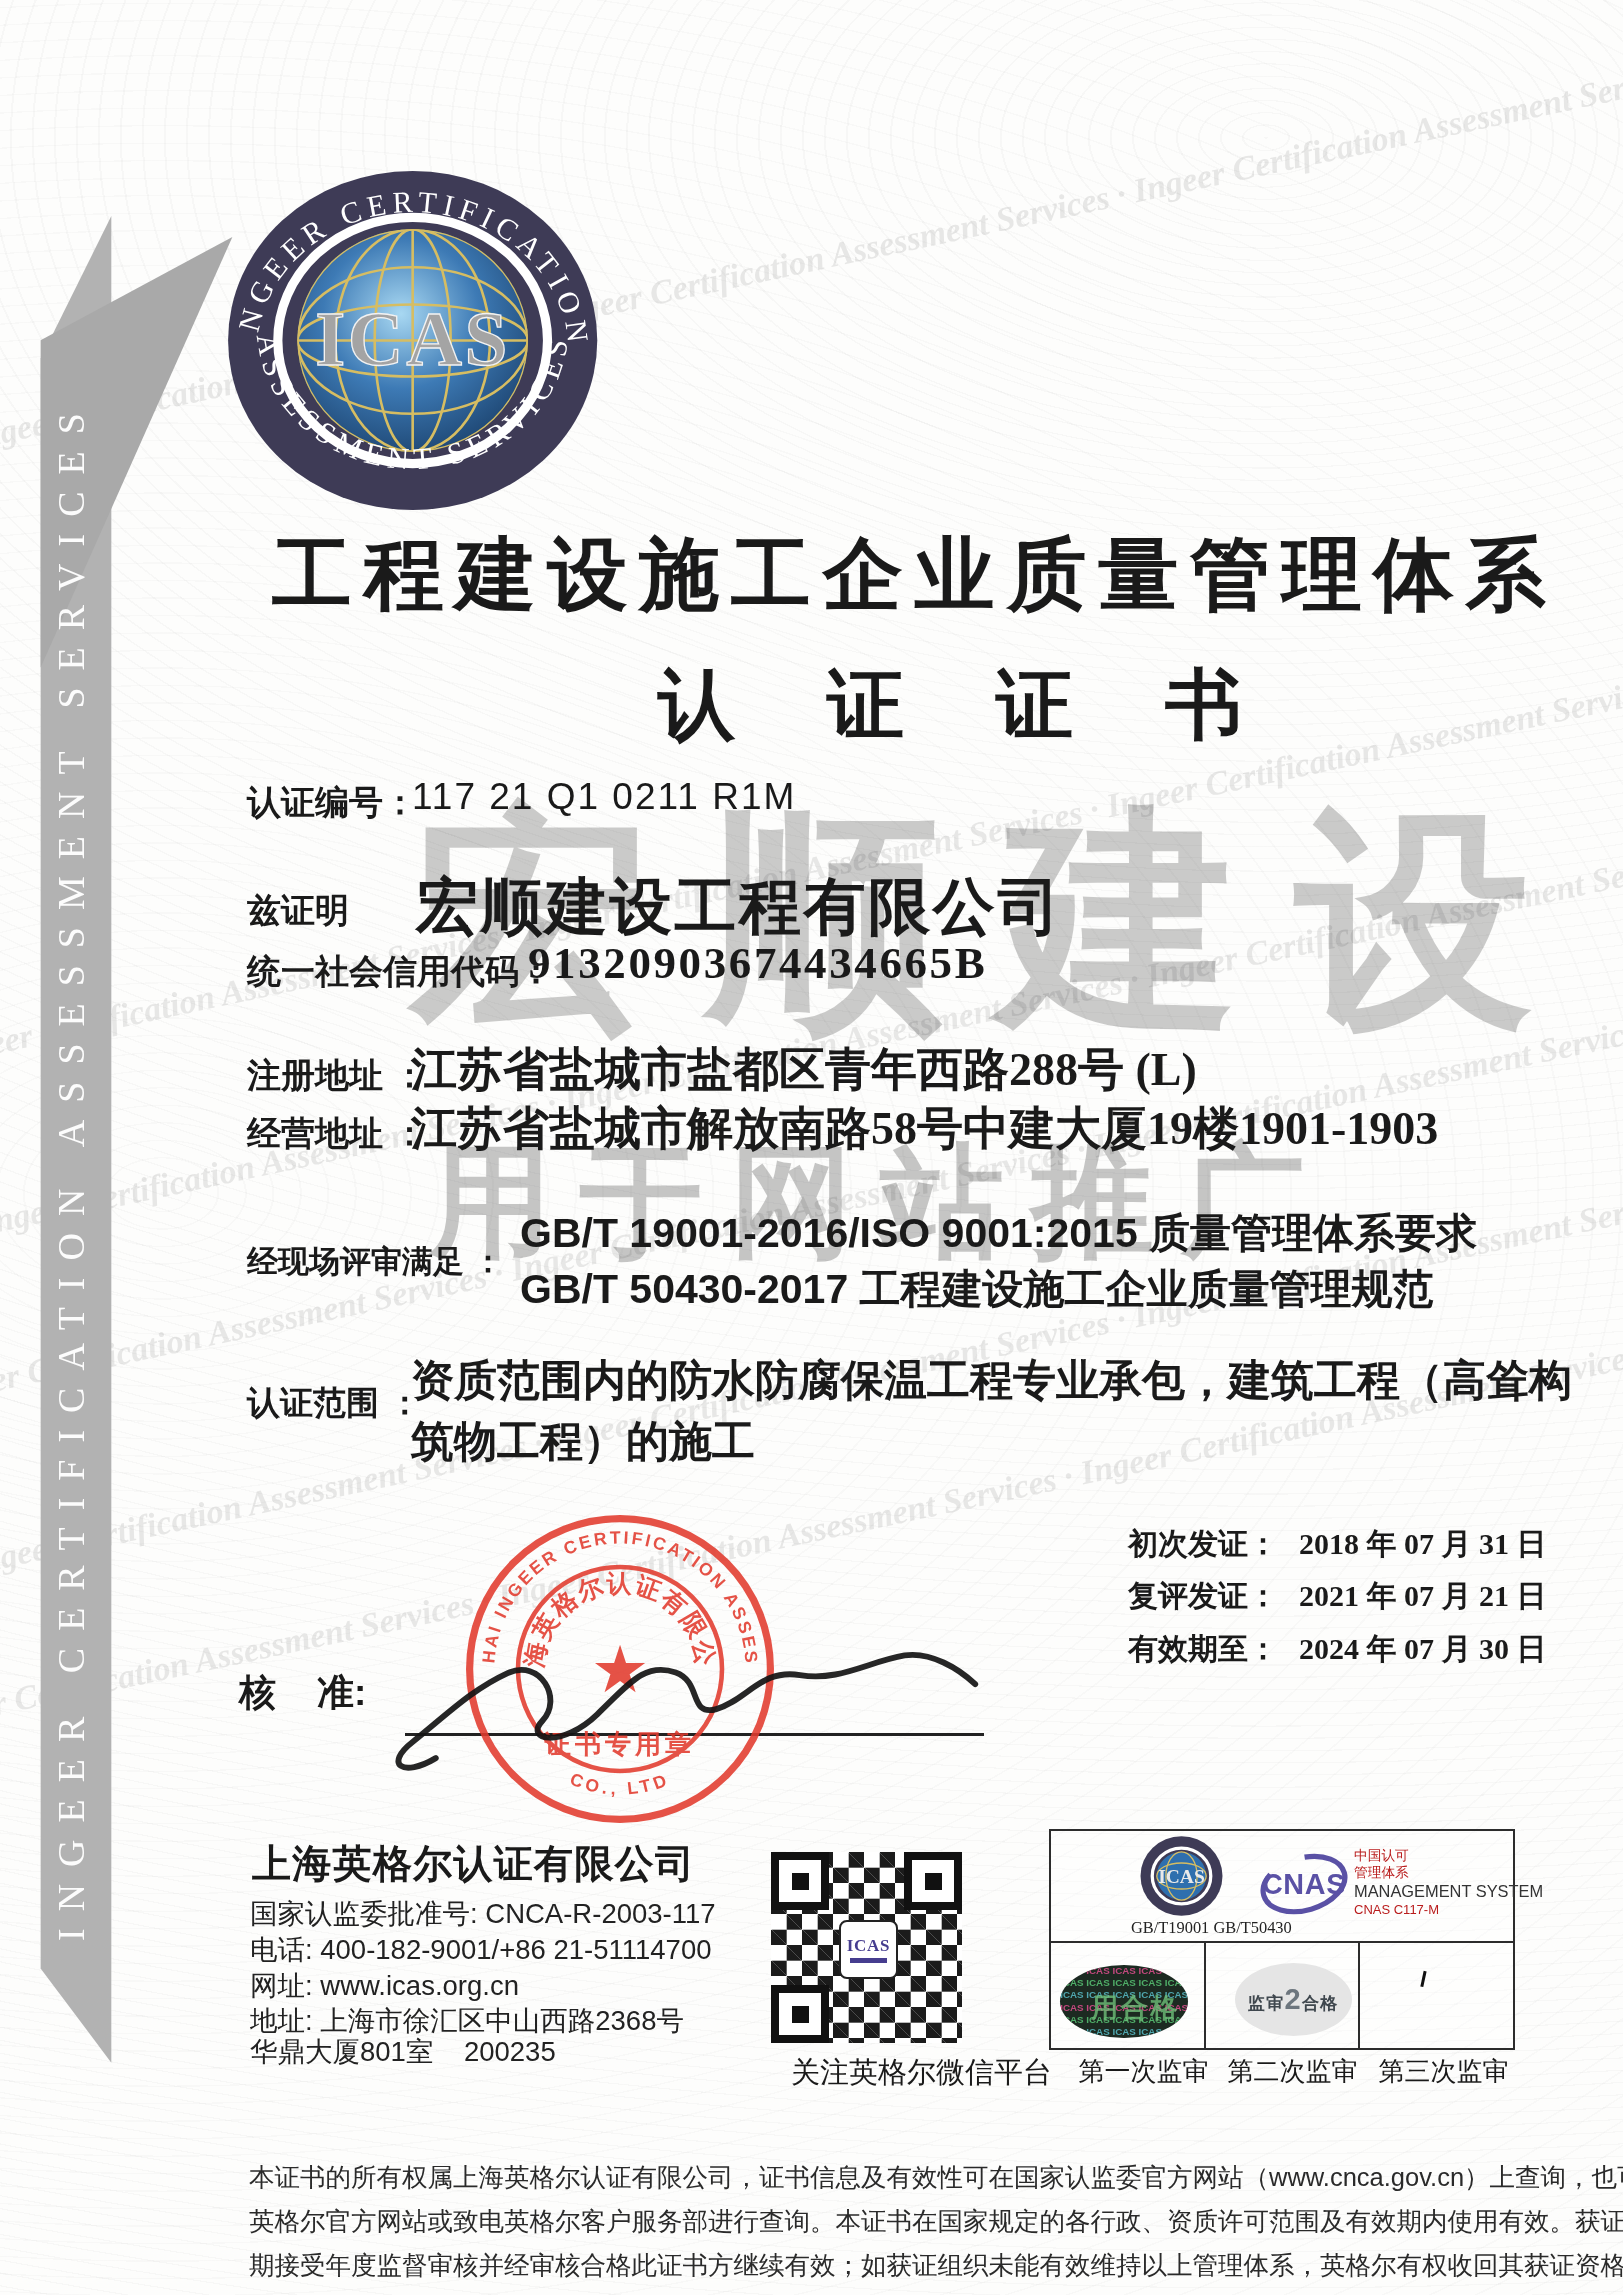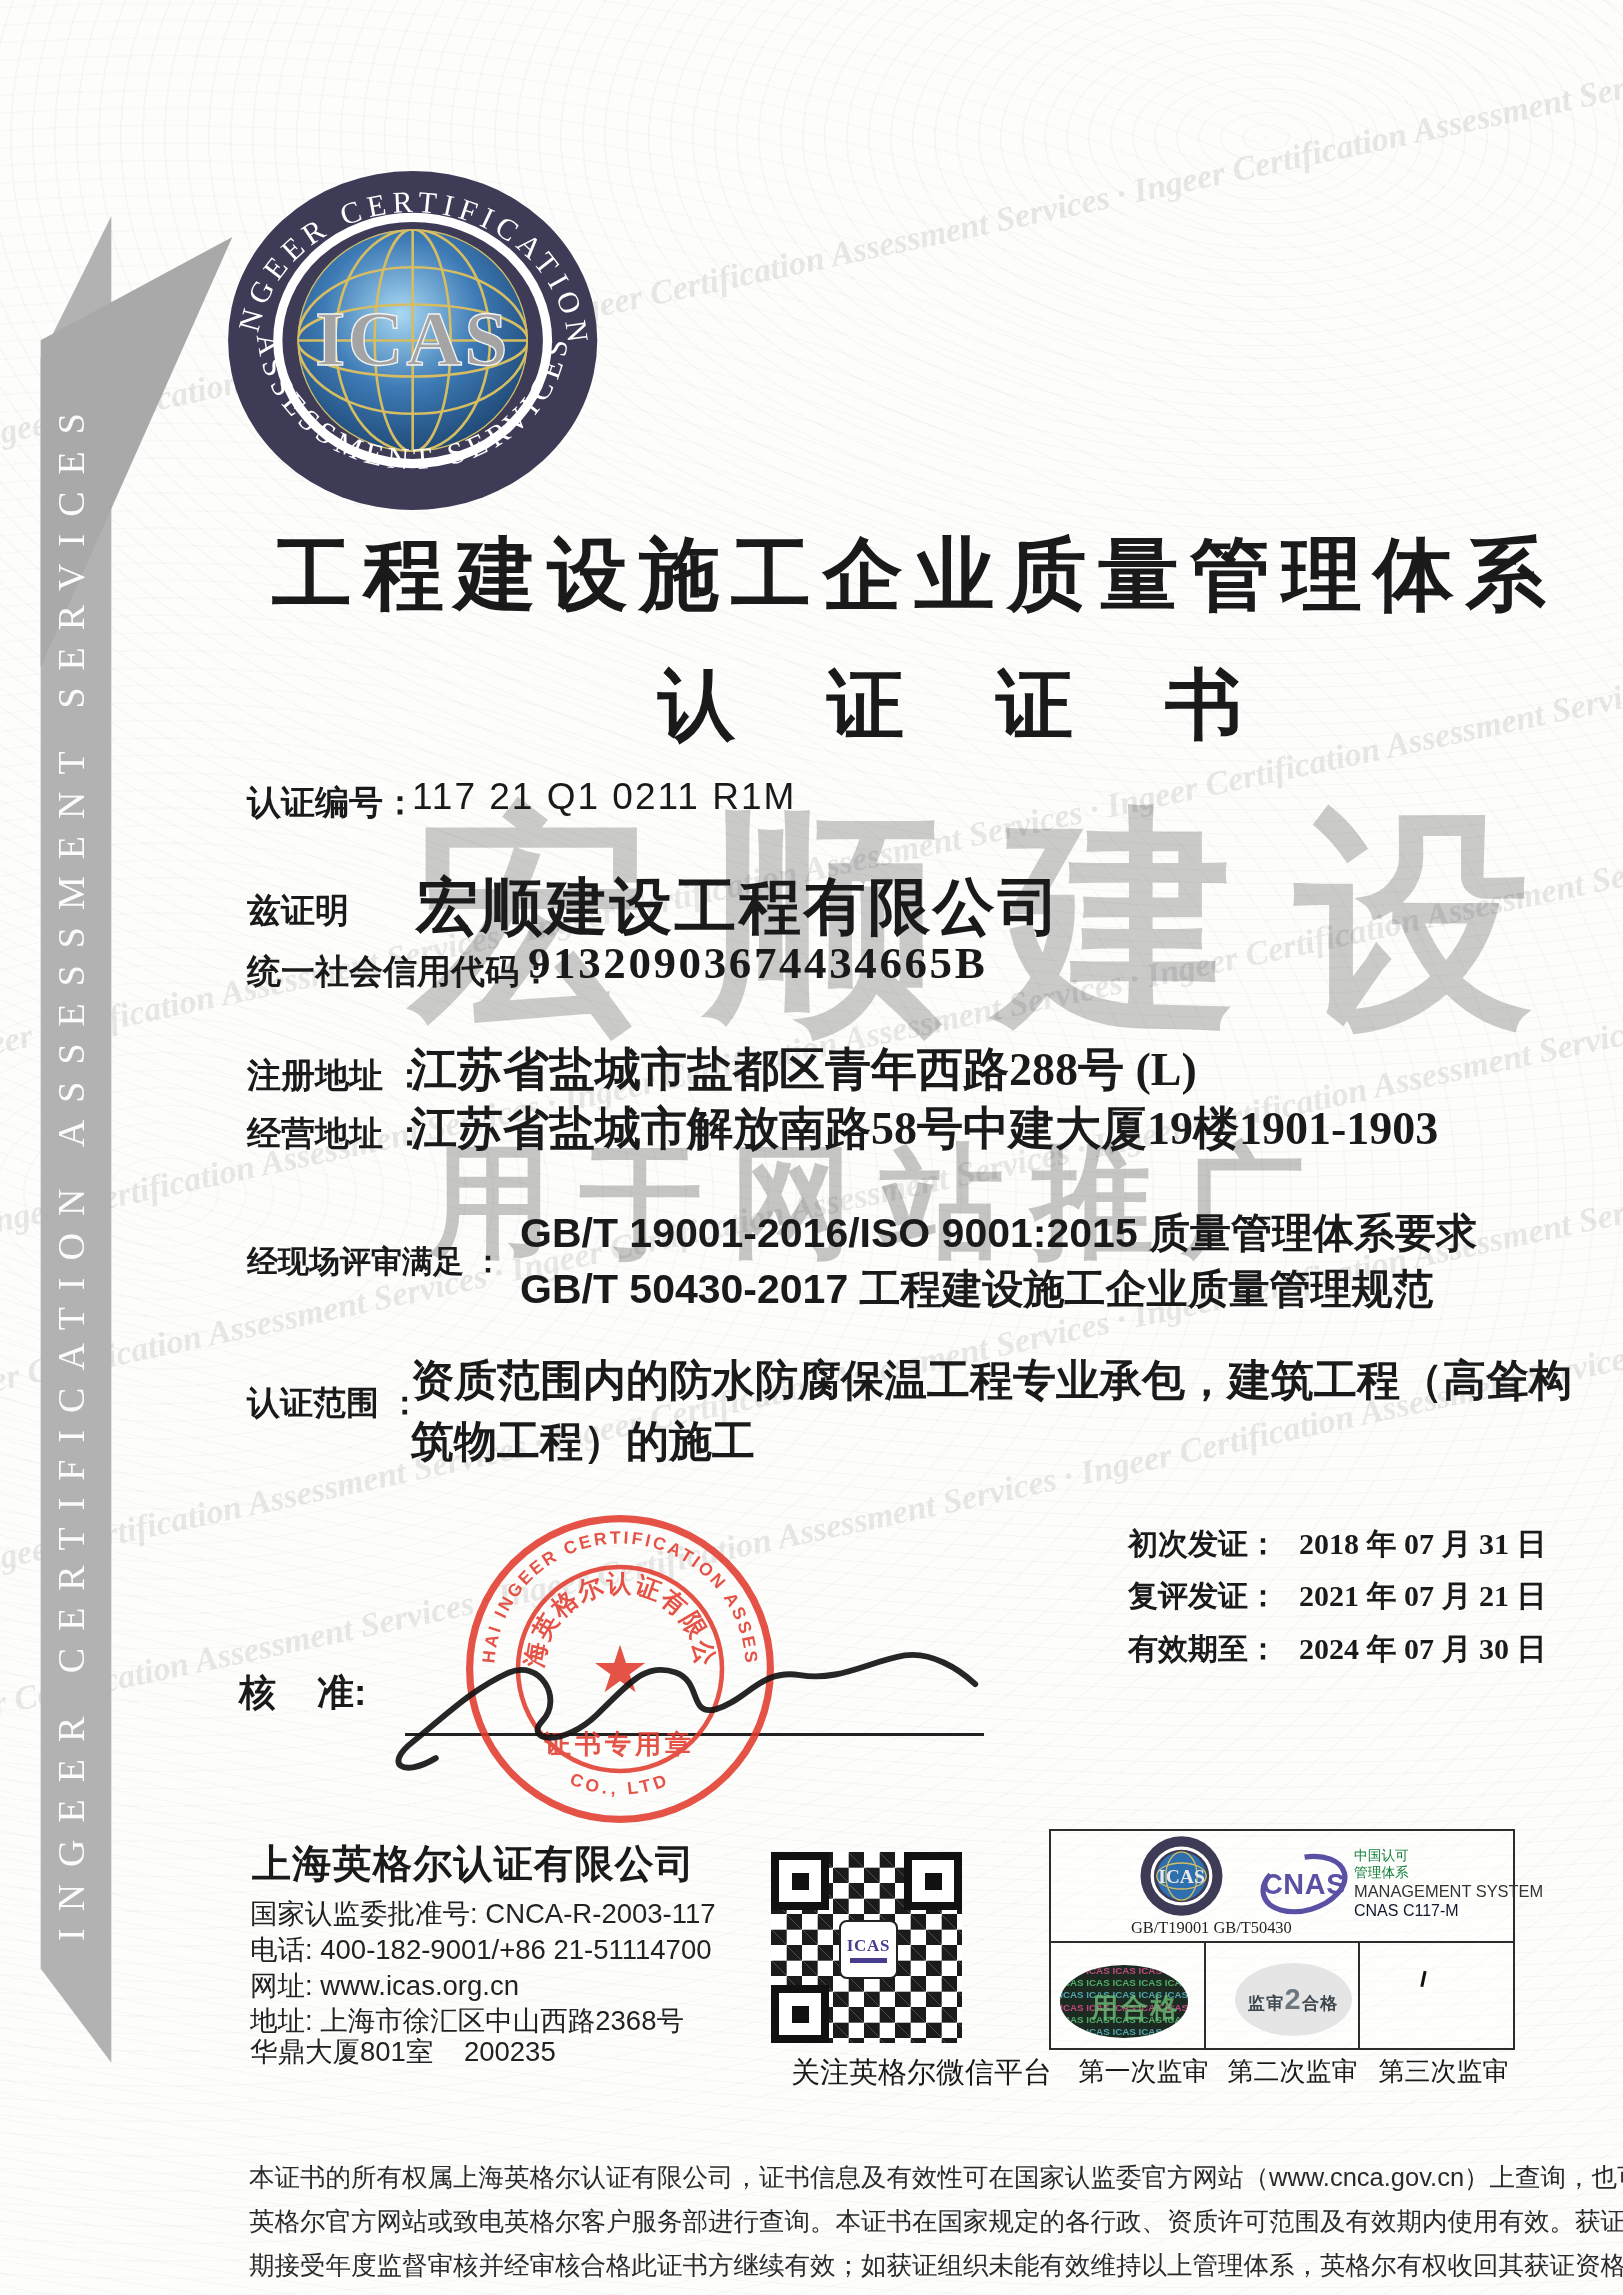--- a/index.html
+++ b/index.html
@@ -79,21 +79,21 @@
   #seal1 .ok{position:absolute;left:31px;top:25px;font-size:27px;color:rgba(110,190,120,0.8);
              font-family:Liberation Mono, monospace;font-weight:bold;letter-spacing:2.6px;}
   #seal2{left:29px;top:19.6px;width:117px;height:73px;background:#e5e5e5;display:flex;align-items:center;justify-content:center;}
   #seal2 span{font-family:"Liberation Sans",sans-serif;font-weight:bold;font-size:17px;color:#3f474e;letter-spacing:1.3px;}
   #seal2 b{font-size:29px;color:#6d767e;}
   #tick3{position:absolute;left:62px;top:27.5px;width:3.3px;height:15.7px;background:#111;transform:rotate(12deg);}
   #footer{left:249px;top:2160px;width:1335px;z-index:5;font-family:"Liberation Sans",sans-serif;
           font-weight:500;font-size:25.5px;color:#2a2a2a;}
   #footer div{margin-bottom:9.2px;white-space:nowrap;}
   #icas-mini-cap{left:1131px;top:1918px;font-size:16.4px;font-family:"Liberation Serif",serif;z-index:6;color:#222;white-space:nowrap;}
-  .cnas-txt{font-family:"Liberation Sans",sans-serif;z-index:6;color:#15803d;white-space:nowrap;}
+  .cnas-txt{font-family:"Liberation Sans",sans-serif;z-index:6;color:#b91c1c;white-space:nowrap;}
   svg{display:block;}
 </style>
 </head>
 <body>
 
 <div id="page">
   <div class="abs" id="texture"></div>
 
   <div class="abs ghost" style="left:-52px;top:223px">Ingeer Certification Assessment Services · Ingeer Certification Assessment Services · Ingeer Certification Assessment Services</div>
   <div class="abs ghost" style="left:-79px;top:838px">Ingeer Certification Assessment Services · Ingeer Certification Assessment Services · Ingeer Certification Assessment Services</div>
@@ -242,21 +242,21 @@
     <text x="65" y="74" text-anchor="middle" font-family="Liberation Serif, serif" font-weight="bold" font-size="30" fill="#e9e9e9">ICAS</text>
   </svg>
   <div class="abs" id="icas-mini-cap">GB/T19001 GB/T50430</div>
   <svg class="abs" style="left:1258px;top:1850px;z-index:6" width="92" height="68" viewBox="0 0 140 104">
     <ellipse cx="70" cy="52" rx="64" ry="40" fill="none" stroke="#5a51a5" stroke-width="8" transform="rotate(-16 70 52)" stroke-dasharray="200 60"></ellipse>
     <text x="70" y="68" text-anchor="middle" font-family="Liberation Sans, sans-serif" font-weight="bold" font-size="44" fill="#5a51a5" letter-spacing="1">CNAS</text>
   </svg>
   <div class="abs cnas-txt" style="left:1354px;top:1847px;font-size:13.7px">中国认可</div>
   <div class="abs cnas-txt" style="left:1354px;top:1864px;font-size:13.7px">管理体系</div>
   <div class="abs cnas-txt" style="left:1354px;top:1882px;font-size:16.4px;color:#333">MANAGEMENT SYSTEM</div>
-  <div class="abs cnas-txt" style="left:1354px;top:1902px;font-size:16px;color:#0f172a">CNAS C117-M</div>
+  <div class="abs cnas-txt" style="left:1354px;top:1902px;font-size:13px;color:#b91c1c">CNAS C117-M</div>
 
   <div class="abs logobox" id="box2">
     <div class="cell">
       <div class="seal" id="seal1">
         <div class="holo m">ICAS ICAS ICAS ICAS ICAS ICAS</div>
         <div class="holo g">ICAS ICAS ICAS ICAS ICAS ICAS</div>
         <div class="holo c">ICAS ICAS ICAS ICAS ICAS ICAS</div>
         <div class="holo m">ICAS ICAS ICAS ICAS ICAS ICAS</div>
         <div class="holo g">ICAS ICAS ICAS ICAS ICAS ICAS</div>
         <div class="holo c">ICAS ICAS ICAS ICAS ICAS ICAS</div>

